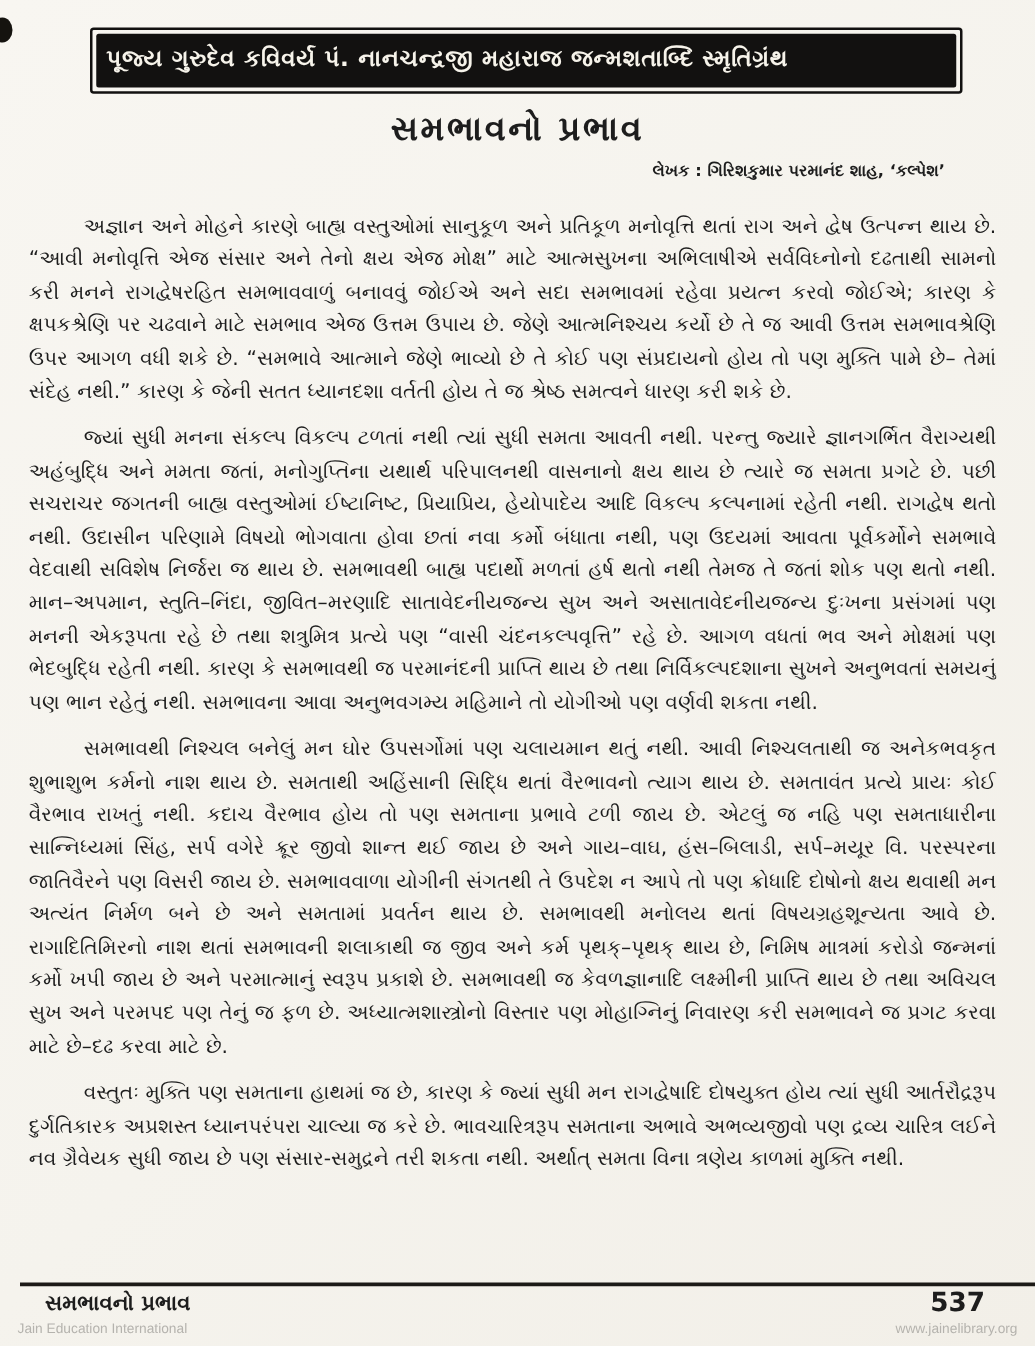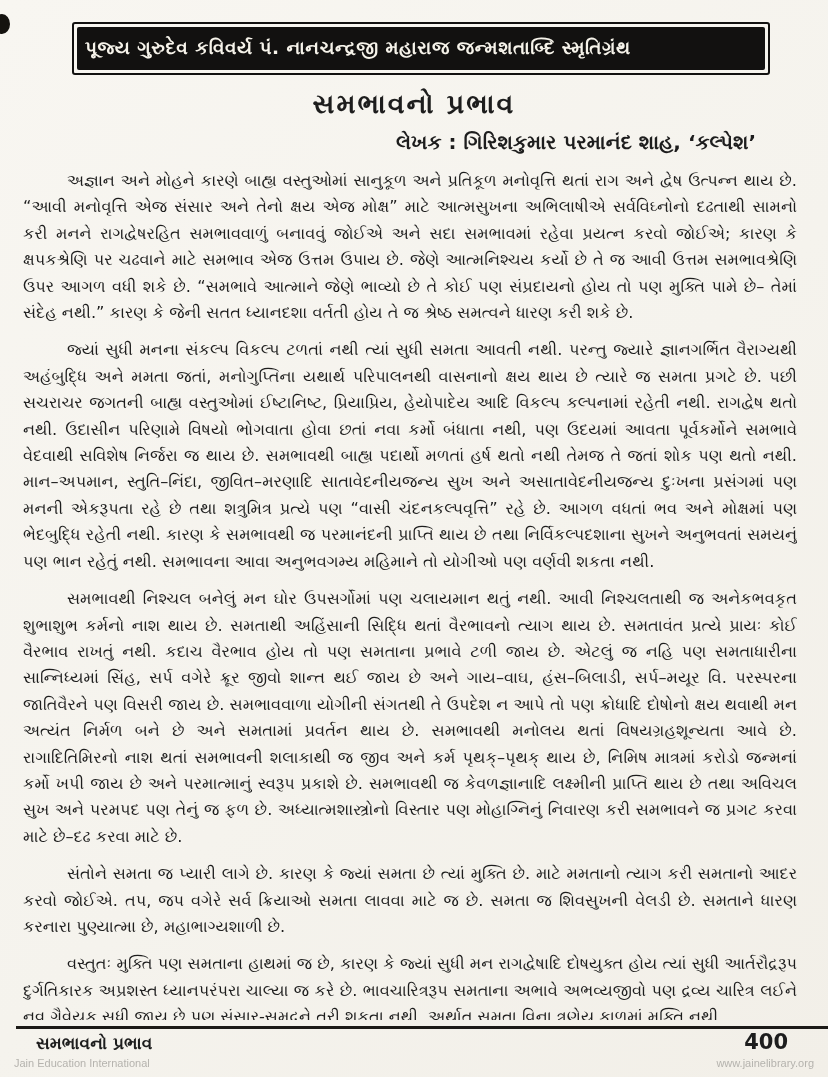--- a/index.html
+++ b/index.html
@@ -30,21 +30,21 @@
     white-space:nowrap; overflow:hidden;
   }
 
   .title {
     position:absolute; left:0; right:0; top:88px;
     text-align:center; font-weight:bold; font-size:27px;
     letter-spacing:2px;
   }
   .byline {
     position:absolute; left:0; right:72px; top:130px;
-    text-align:right; font-weight:bold; font-size:20px;
+    text-align:right; font-weight:bold; font-size:13px;
   }
 
   .content {
     position:absolute; left:23px; right:31px; top:168px; height:852px;
     overflow:hidden;
     font-size:16.2px; line-height:26.4px;
     text-align:justify;
   }
   .content p { margin:0 0 11px 0; text-indent:44px; }
 
@@ -73,29 +73,28 @@
   </div>
 
   <h1 class="title" style="margin:0; font-size:27px;">સમભાવનો પ્રભાવ</h1>
 
   <div class="byline">લેખક : ગિરિશકુમાર પરમાનંદ શાહ, ‘કલ્પેશ’</div>
 
   <div class="content">
     <p>અજ્ઞાન અને મોહને કારણે બાહ્ય વસ્તુઓમાં સાનુકૂળ અને પ્રતિકૂળ મનોવૃત્તિ થતાં રાગ અને દ્વેષ ઉત્પન્ન થાય છે. “આવી મનોવૃત્તિ એજ સંસાર અને તેનો ક્ષય એજ મોક્ષ” માટે આત્મસુખના અભિલાષીએ સર્વવિઘ્નોનો દઢતાથી સામનો કરી મનને રાગદ્વેષરહિત સમભાવવાળું બનાવવું જોઈએ અને સદા સમભાવમાં રહેવા પ્રયત્ન કરવો જોઈએ; કારણ કે ક્ષપકશ્રેણિ પર ચઢવાને માટે સમભાવ એજ ઉત્તમ ઉપાય છે. જેણે આત્મનિશ્ચય કર્યો છે તે જ આવી ઉત્તમ સમભાવશ્રેણિ ઉપર આગળ વધી શકે છે. “સમભાવે આત્માને જેણે ભાવ્યો છે તે કોઈ પણ સંપ્રદાયનો હોય તો પણ મુક્તિ પામે છે– તેમાં સંદેહ નથી.” કારણ કે જેની સતત ધ્યાનદશા વર્તતી હોય તે જ શ્રેષ્ઠ સમત્વને ધારણ કરી શકે છે.</p>
     <p>જ્યાં સુધી મનના સંકલ્પ વિકલ્પ ટળતાં નથી ત્યાં સુધી સમતા આવતી નથી. પરન્તુ જ્યારે જ્ઞાનગર્ભિત વૈરાગ્યથી અહંબુદ્ધિ અને મમતા જતાં, મનોગુપ્તિના યથાર્થ પરિપાલનથી વાસનાનો ક્ષય થાય છે ત્યારે જ સમતા પ્રગટે છે. પછી સચરાચર જગતની બાહ્ય વસ્તુઓમાં ઈષ્ટાનિષ્ટ, પ્રિયાપ્રિય, હેયોપાદેય આદિ વિકલ્પ કલ્પનામાં રહેતી નથી. રાગદ્વેષ થતો નથી. ઉદાસીન પરિણામે વિષયો ભોગવાતા હોવા છતાં નવા કર્મો બંધાતા નથી, પણ ઉદયમાં આવતા પૂર્વકર્મોને સમભાવે વેદવાથી સવિશેષ નિર્જરા જ થાય છે. સમભાવથી બાહ્ય પદાર્થો મળતાં હર્ષ થતો નથી તેમજ તે જતાં શોક પણ થતો નથી. માન–અપમાન, સ્તુતિ–નિંદા, જીવિત–મરણાદિ સાતાવેદનીયજન્ય સુખ અને અસાતાવેદનીયજન્ય દુઃખના પ્રસંગમાં પણ મનની એકરૂપતા રહે છે તથા શત્રુમિત્ર પ્રત્યે પણ “વાસી ચંદનકલ્પવૃત્તિ” રહે છે. આગળ વધતાં ભવ અને મોક્ષમાં પણ ભેદબુદ્ધિ રહેતી નથી. કારણ કે સમભાવથી જ પરમાનંદની પ્રાપ્તિ થાય છે તથા નિર્વિકલ્પદશાના સુખને અનુભવતાં સમયનું પણ ભાન રહેતું નથી. સમભાવના આવા અનુભવગમ્ય મહિમાને તો યોગીઓ પણ વર્ણવી શકતા નથી.</p>
     <p>સમભાવથી નિશ્ચલ બનેલું મન ઘોર ઉપસર્ગોમાં પણ ચલાયમાન થતું નથી. આવી નિશ્ચલતાથી જ અનેકભવકૃત શુભાશુભ કર્મનો નાશ થાય છે. સમતાથી અહિંસાની સિદ્ધિ થતાં વૈરભાવનો ત્યાગ થાય છે. સમતાવંત પ્રત્યે પ્રાયઃ કોઈ વૈરભાવ રાખતું નથી. કદાચ વૈરભાવ હોય તો પણ સમતાના પ્રભાવે ટળી જાય છે. એટલું જ નહિ પણ સમતાધારીના સાન્નિધ્યમાં સિંહ, સર્પ વગેરે ક્રૂર જીવો શાન્ત થઈ જાય છે અને ગાય–વાઘ, હંસ–બિલાડી, સર્પ–મયૂર વિ. પરસ્પરના જાતિવૈરને પણ વિસરી જાય છે. સમભાવવાળા યોગીની સંગતથી તે ઉપદેશ ન આપે તો પણ ક્રોધાદિ દોષોનો ક્ષય થવાથી મન અત્યંત નિર્મળ બને છે અને સમતામાં પ્રવર્તન થાય છે. સમભાવથી મનોલય થતાં વિષયગ્રહશૂન્યતા આવે છે. રાગાદિતિમિરનો નાશ થતાં સમભાવની શલાકાથી જ જીવ અને કર્મ પૃથક્–પૃથક્ થાય છે, નિમિષ માત્રમાં કરોડો જન્મનાં કર્મો ખપી જાય છે અને પરમાત્માનું સ્વરૂપ પ્રકાશે છે. સમભાવથી જ કેવળજ્ઞાનાદિ લક્ષ્મીની પ્રાપ્તિ થાય છે તથા અવિચલ સુખ અને પરમપદ પણ તેનું જ ફળ છે. અધ્યાત્મશાસ્ત્રોનો વિસ્તાર પણ મોહાગ્નિનું નિવારણ કરી સમભાવને જ પ્રગટ કરવા માટે છે–દઢ કરવા માટે છે.</p>
-    <p>સંતોને સમતા જ પ્યારી લાગે છે. કારણ કે જ્યાં સમતા છે ત્યાં મુક્તિ છે. માટે મમતાનો ત્યાગ કરી સમતાનો આદર કરવો જોઈએ. તપ, જપ વગેરે સર્વ ક્રિયાઓ સમતા લાવવા માટે જ છે. સમતા જ શિવસુખની વેલડી છે. સમતાને ધારણ કરનારા પુણ્યાત્મા છે, મહાભાગ્યશાળી છે.</p>
     <p>વસ્તુતઃ મુક્તિ પણ સમતાના હાથમાં જ છે, કારણ કે જ્યાં સુધી મન રાગદ્વેષાદિ દોષયુક્ત હોય ત્યાં સુધી આર્તરૌદ્રરૂપ દુર્ગતિકારક અપ્રશસ્ત ધ્યાનપરંપરા ચાલ્યા જ કરે છે. ભાવચારિત્રરૂપ સમતાના અભાવે અભવ્યજીવો પણ દ્રવ્ય ચારિત્ર લઈને નવ ગ્રૈવેયક સુધી જાય છે પણ સંસાર-સમુદ્રને તરી શકતા નથી. અર્થાત્ સમતા વિના ત્રણેય કાળમાં મુક્તિ નથી.</p>
   </div>
 
   <div class="footer-rule"></div>
 
   <div class="running-title">સમભાવનો પ્રભાવ</div>
 
-  <div class="page-number">400</div>
+  <div class="page-number">537</div>
 
   <div class="credits">
     <span class="c-left">Jain Education International</span>
     <span class="c-center">For Private &amp; Personal Use Only</span>
     <span class="c-right">www.jainelibrary.org</span>
   </div>
 
 </div>
 
 </body></html>

